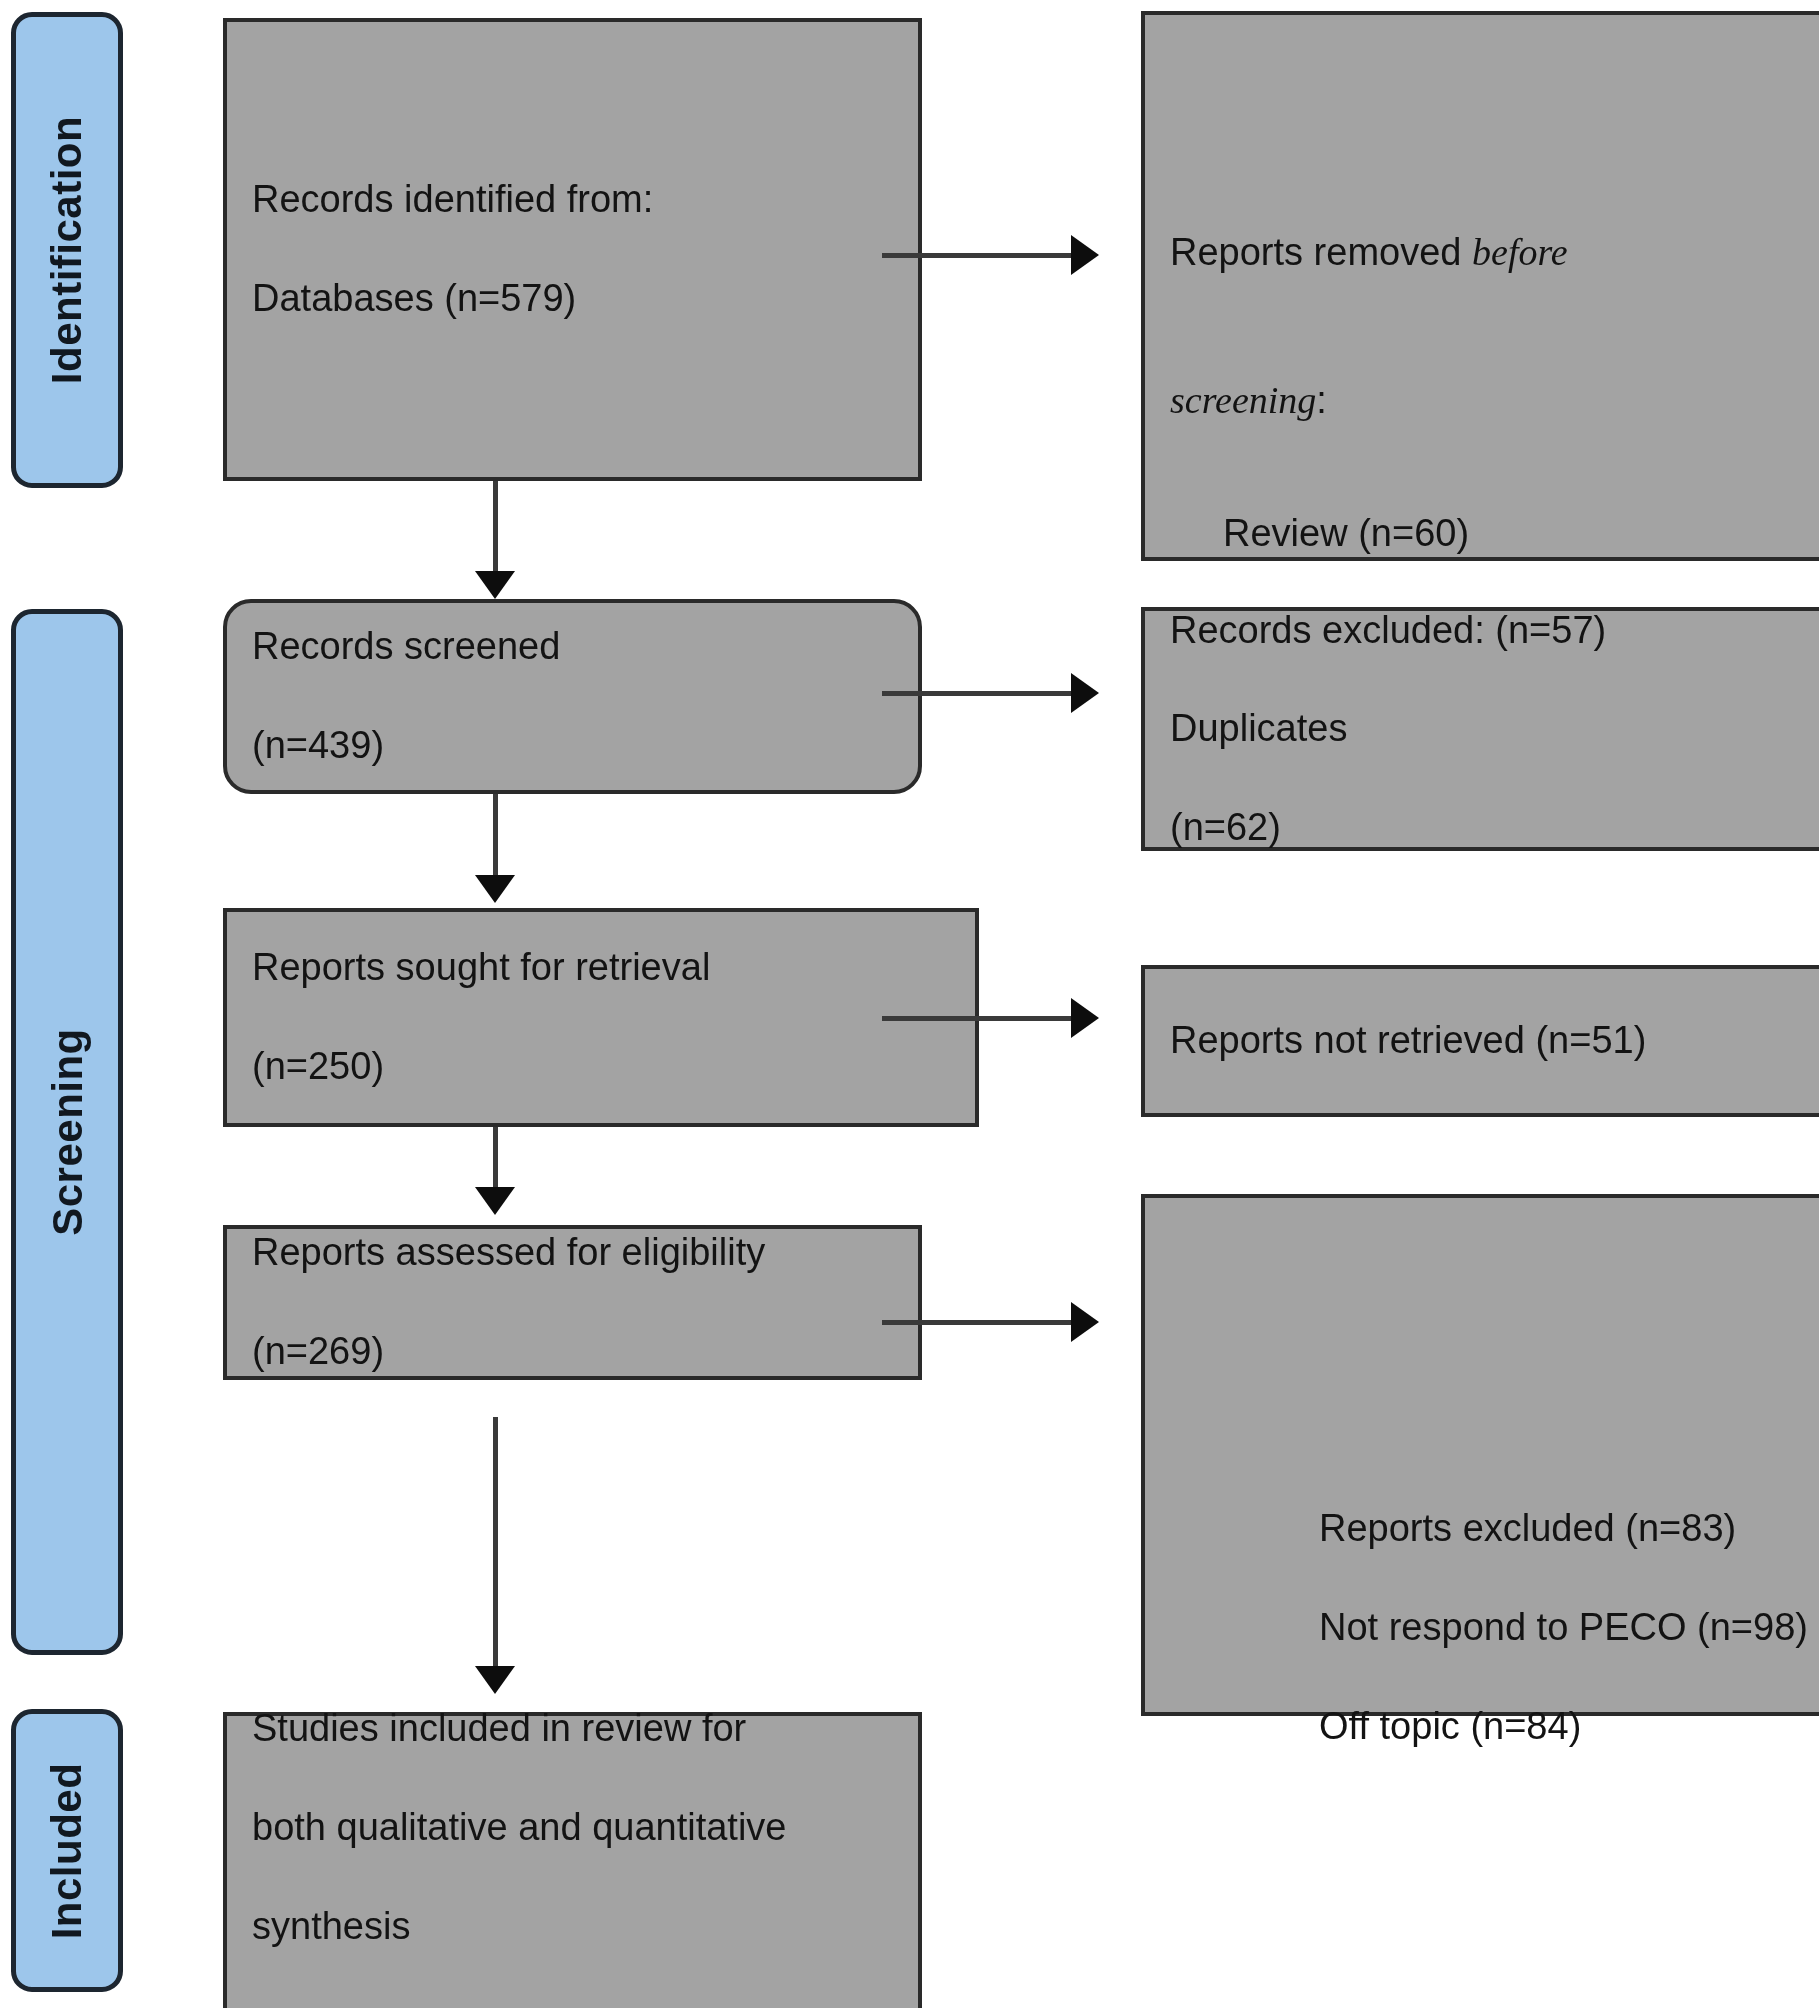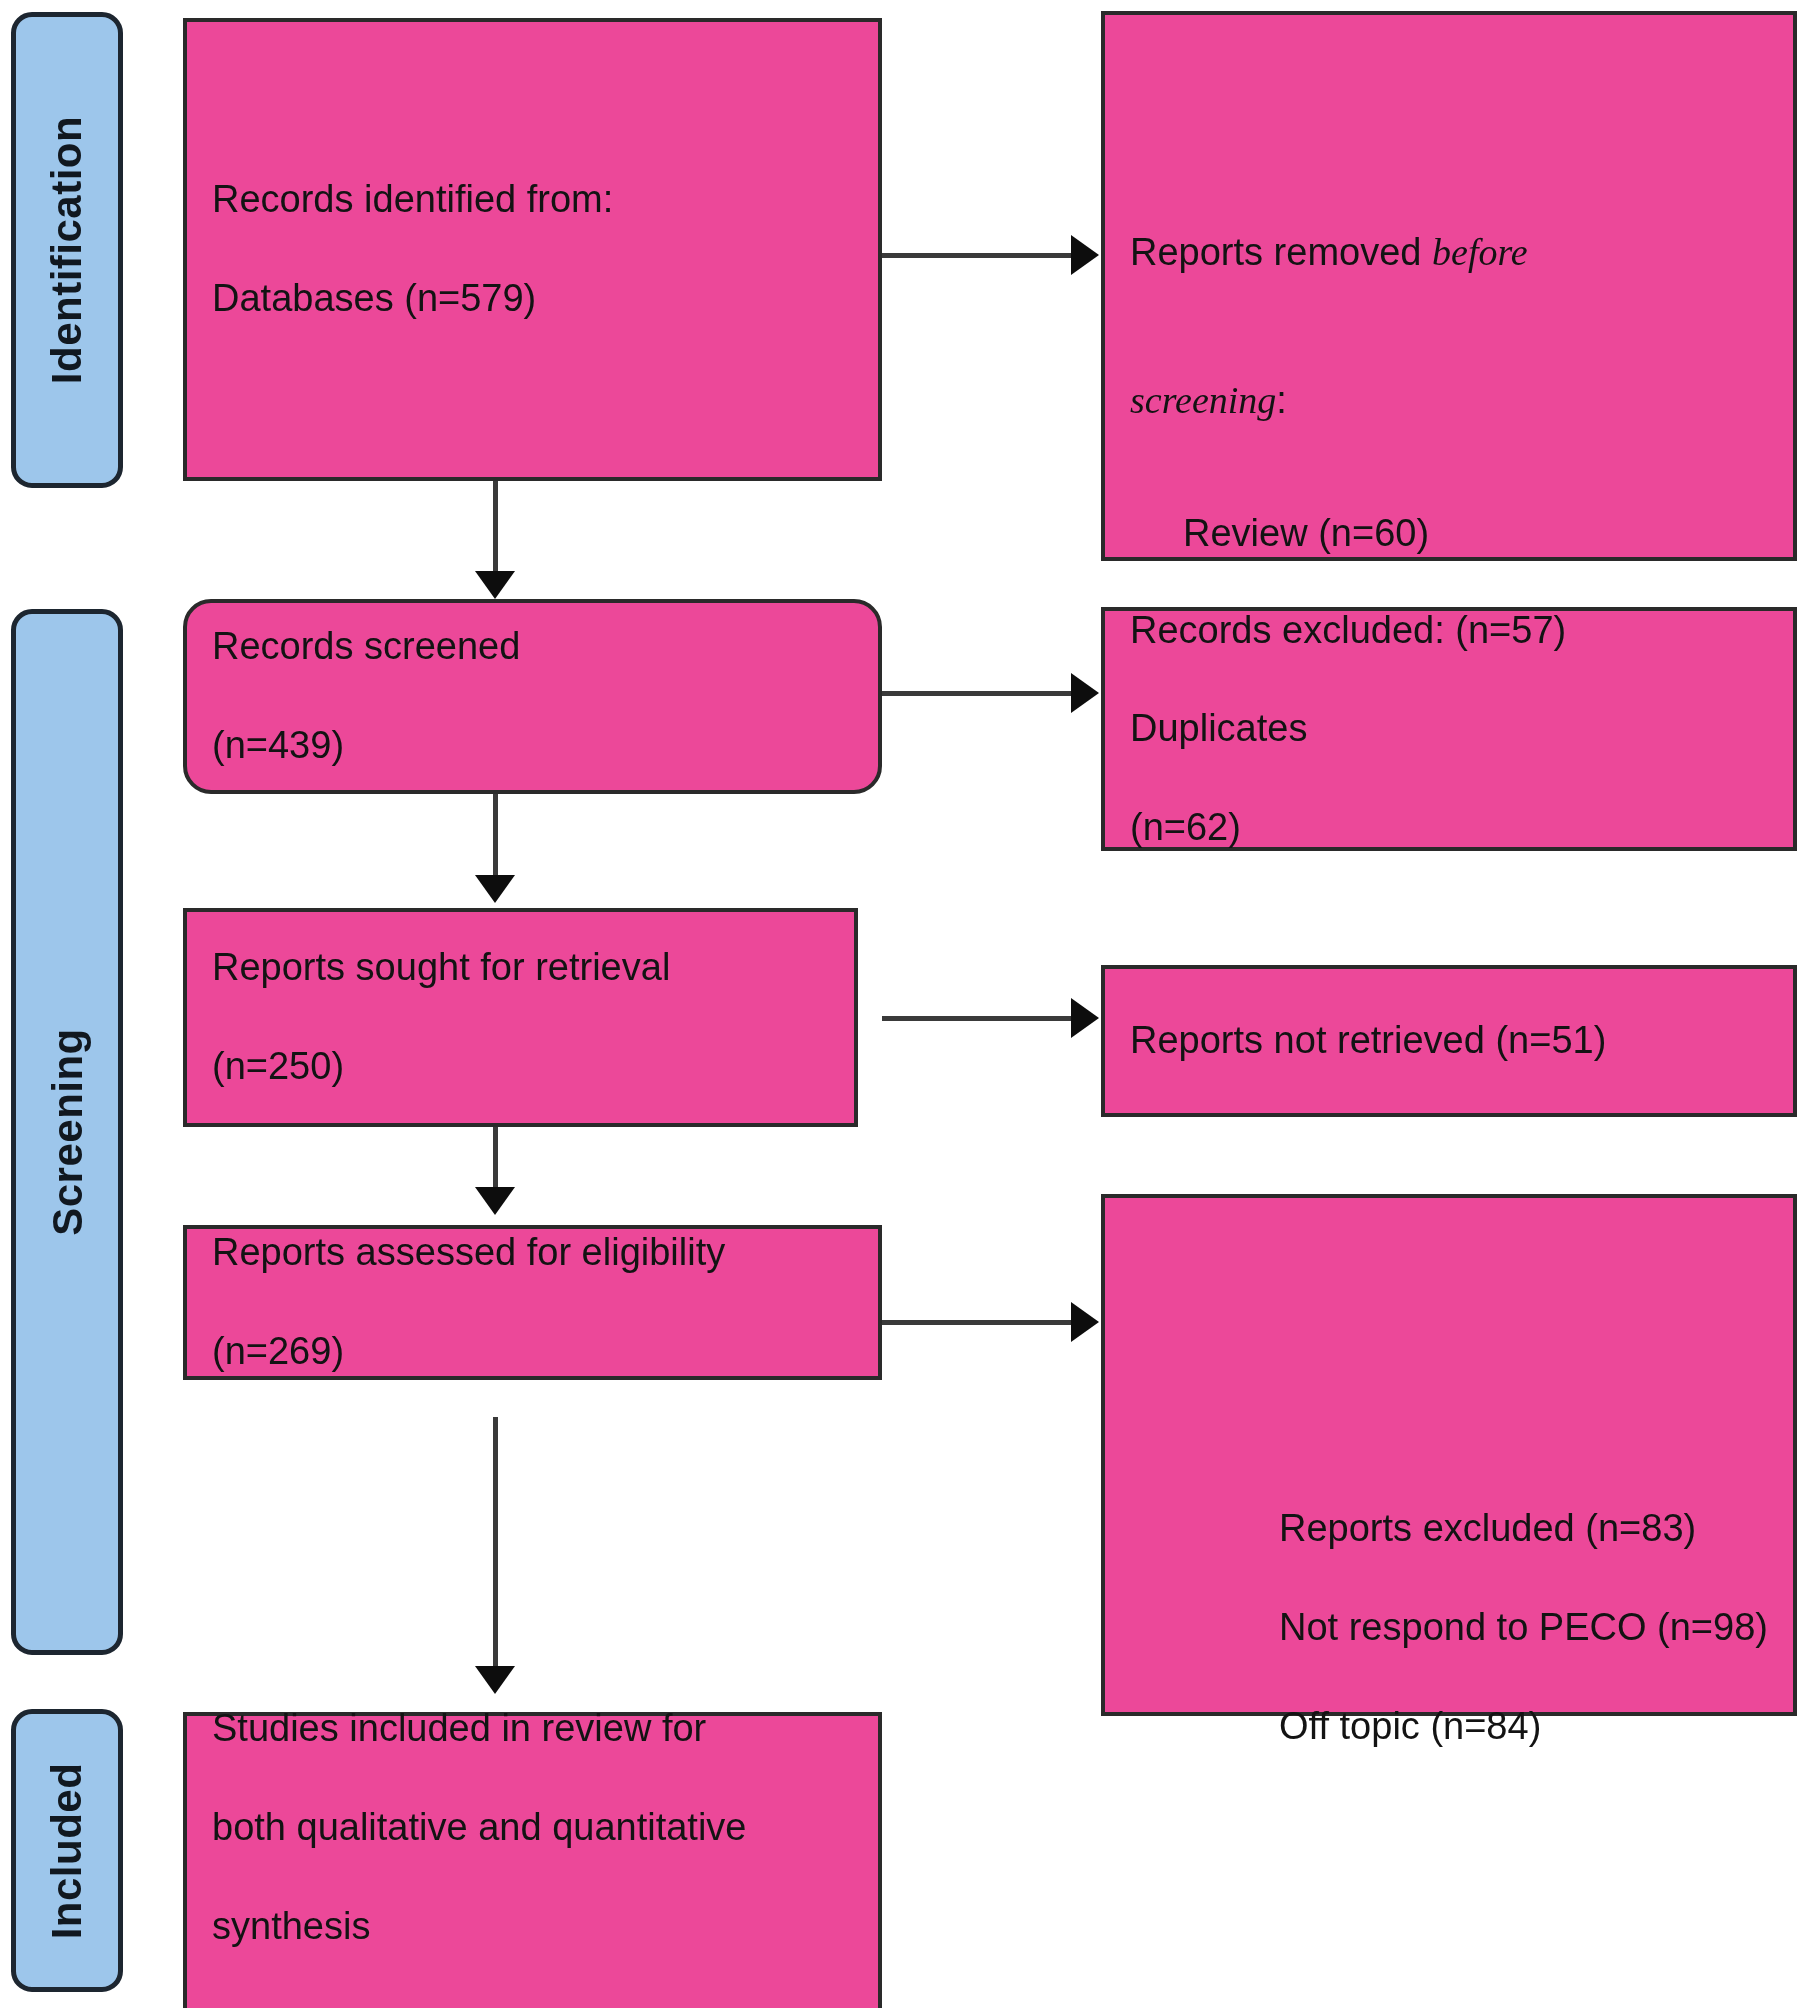--- a/index.html
+++ b/index.html
@@ -35,27 +35,28 @@
     font-weight: bold;
     font-size: 42px;
     letter-spacing: 0.5px;
     color: #111820;
     font-family: "Liberation Sans", sans-serif;
   }
 
   
   .flow-box {
     position: absolute;
-    background: #ec4899;
+    background: #a3a3a3;
     border: 4.8px solid #2a2a2a;
     box-sizing: border-box;
     display: flex;
     flex-direction: column;
     justify-content: center;
     padding: 0 25px;
+    margin-left: 40px;
   }
   .flow-box .box-text {
     font-size: 38px;
     line-height: 1.30;
     color: #131313;
     white-space: pre-line;
     font-family: "Liberation Sans", sans-serif;
   }
   .flow-box .box-text .ital { font-style: italic; font-family: Liberation Serif, serif; }
   .flow-box.align-top { justify-content: flex-start; }
@@ -150,21 +151,21 @@
       <span class="line-block">(n=62)</span>
     </div>
   </div>
 
   <div class="h-line" style="left:882px; top:691px; width:195px;"></div>
   <div class="arrow-right" style="left:1071px; top:673px;"></div>
 
   <div class="v-line" style="left:493px; top:794px; width:4.8px; height:86px;"></div>
   <div class="arrow-down" style="left:475px; top:875px;"></div>
 
-  <div class="flow-box" style="left:183px; top:908px; width:675px; height:219px;">
+  <div class="flow-box" style="left:183px; top:908px; width:756px; height:219px;">
     <div class="box-text">
       <span class="line-block">Reports sought for retrieval</span>
       <span class="line-block">(n=250)</span>
     </div>
   </div>
 
   <div class="flow-box" style="left:1101px; top:965px; width:696px; height:152px;">
     <div class="box-text">
       <span class="line-block">Reports not retrieved (n=51)</span>
     </div>

